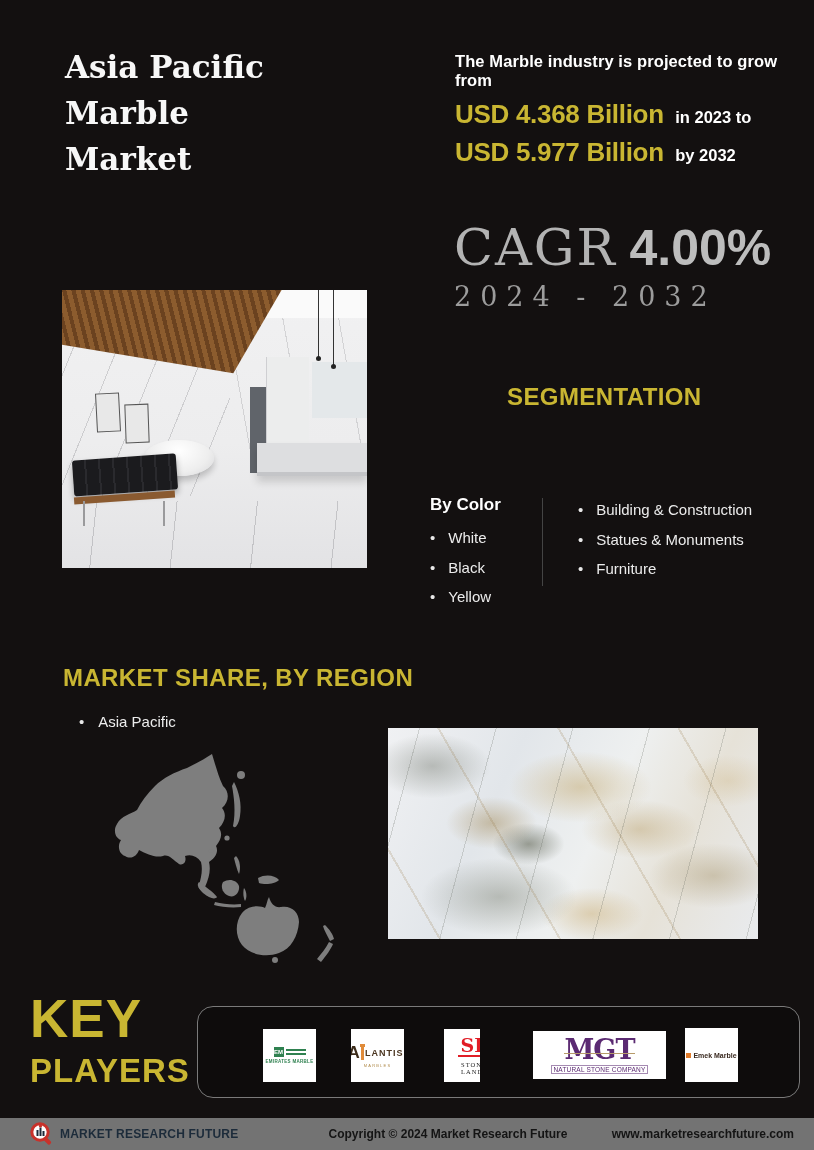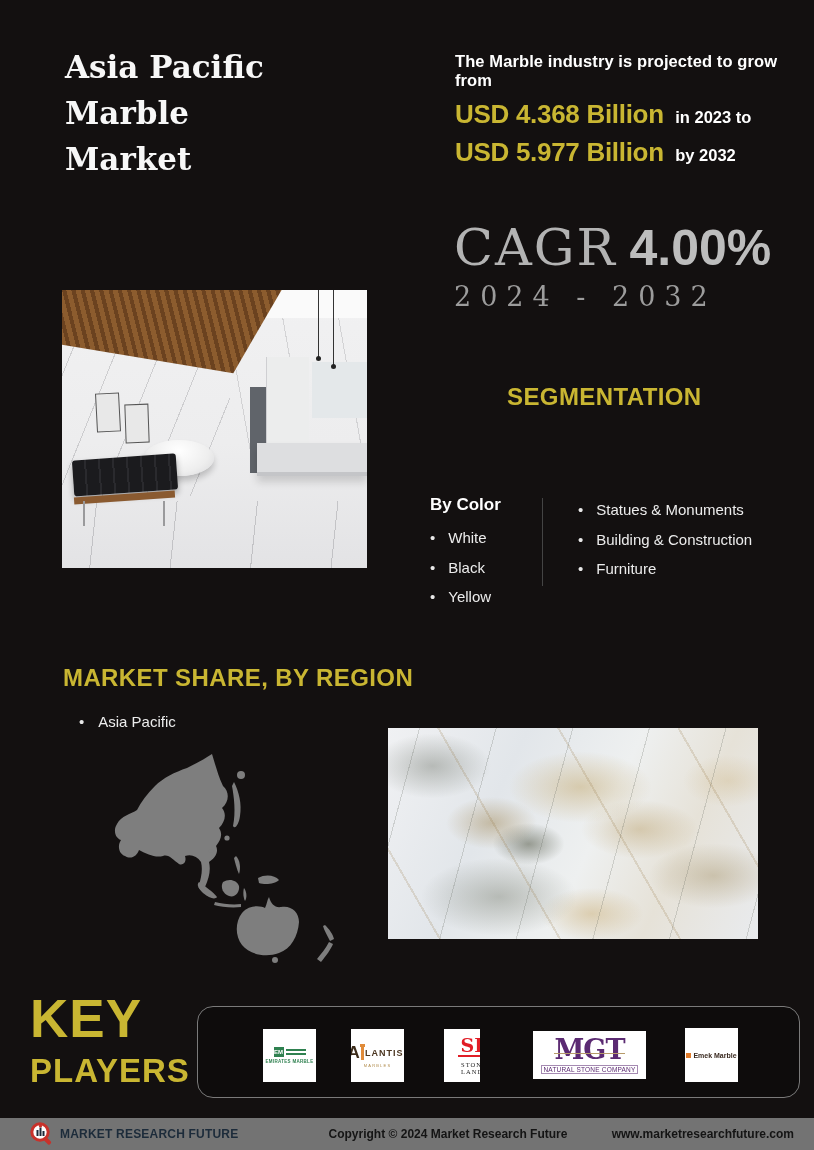--- a/index.html
+++ b/index.html
@@ -105,21 +105,21 @@
   .kp-label{position:absolute;left:30px;top:992px;color:#c9b632;font-weight:800;line-height:1;}
   .kp-line1{font-size:53px;letter-spacing:1px;}
   .kp-line2{font-size:33px;margin-top:9px;letter-spacing:1px;}
   .kp-box{position:absolute;left:197px;top:1006px;width:603px;height:92px;
           border:1px solid #7a7a7a;border-radius:16px;background:#0e0c0c;}
   .logo-card{position:absolute;background:#fff;display:flex;flex-direction:column;
              align-items:center;justify-content:center;overflow:hidden;}
   .lc-1{left:65px;top:22px;width:53px;height:53px;}
   .lc-2{left:153px;top:22px;width:53px;height:53px;}
   .lc-3{left:246px;top:22px;width:36px;height:53px;padding-left:24px;}
-  .lc-4{left:335px;top:24px;width:113px;height:48px;}
+  .lc-4{left:335px;top:24px;width:133px;height:48px;}
   .lc-5{left:487px;top:21px;width:53px;height:54px;}
 
   
   .em-row{display:flex;align-items:center;gap:2px;}
   .em-box{width:10px;height:10px;background:#2f8150;color:#fff;font-size:6px;font-weight:700;
           display:flex;align-items:center;justify-content:center;}
   .em-bars{display:flex;flex-direction:column;gap:2px;}
   .em-bars i{display:block;width:20px;height:2px;background:#2f8150;}
   .em-label{font-size:4.5px;font-weight:700;color:#2f8150;letter-spacing:.3px;margin-top:2px;}
   
@@ -214,22 +214,22 @@
       <li>White</li>
       <li>Black</li>
       <li>Yellow</li>
     </ul>
   </div>
 
   <div class="seg-divider"></div>
 
   <div class="seg-col seg-col-app">
     <ul class="seg-list">
+      <li>Building &amp; Construction</li>
       <li>Statues &amp; Monuments</li>
-      <li>Building &amp; Construction</li>
       <li>Furniture</li>
     </ul>
   </div>
 
   <div class="gold-heading ms-heading">MARKET SHARE, BY REGION</div>
   <div class="region-item">Asia Pacific</div>
 
   <svg class="map" width="245" height="233" viewBox="0 0 245 233">
     <g fill="#7e7e7e">
 

